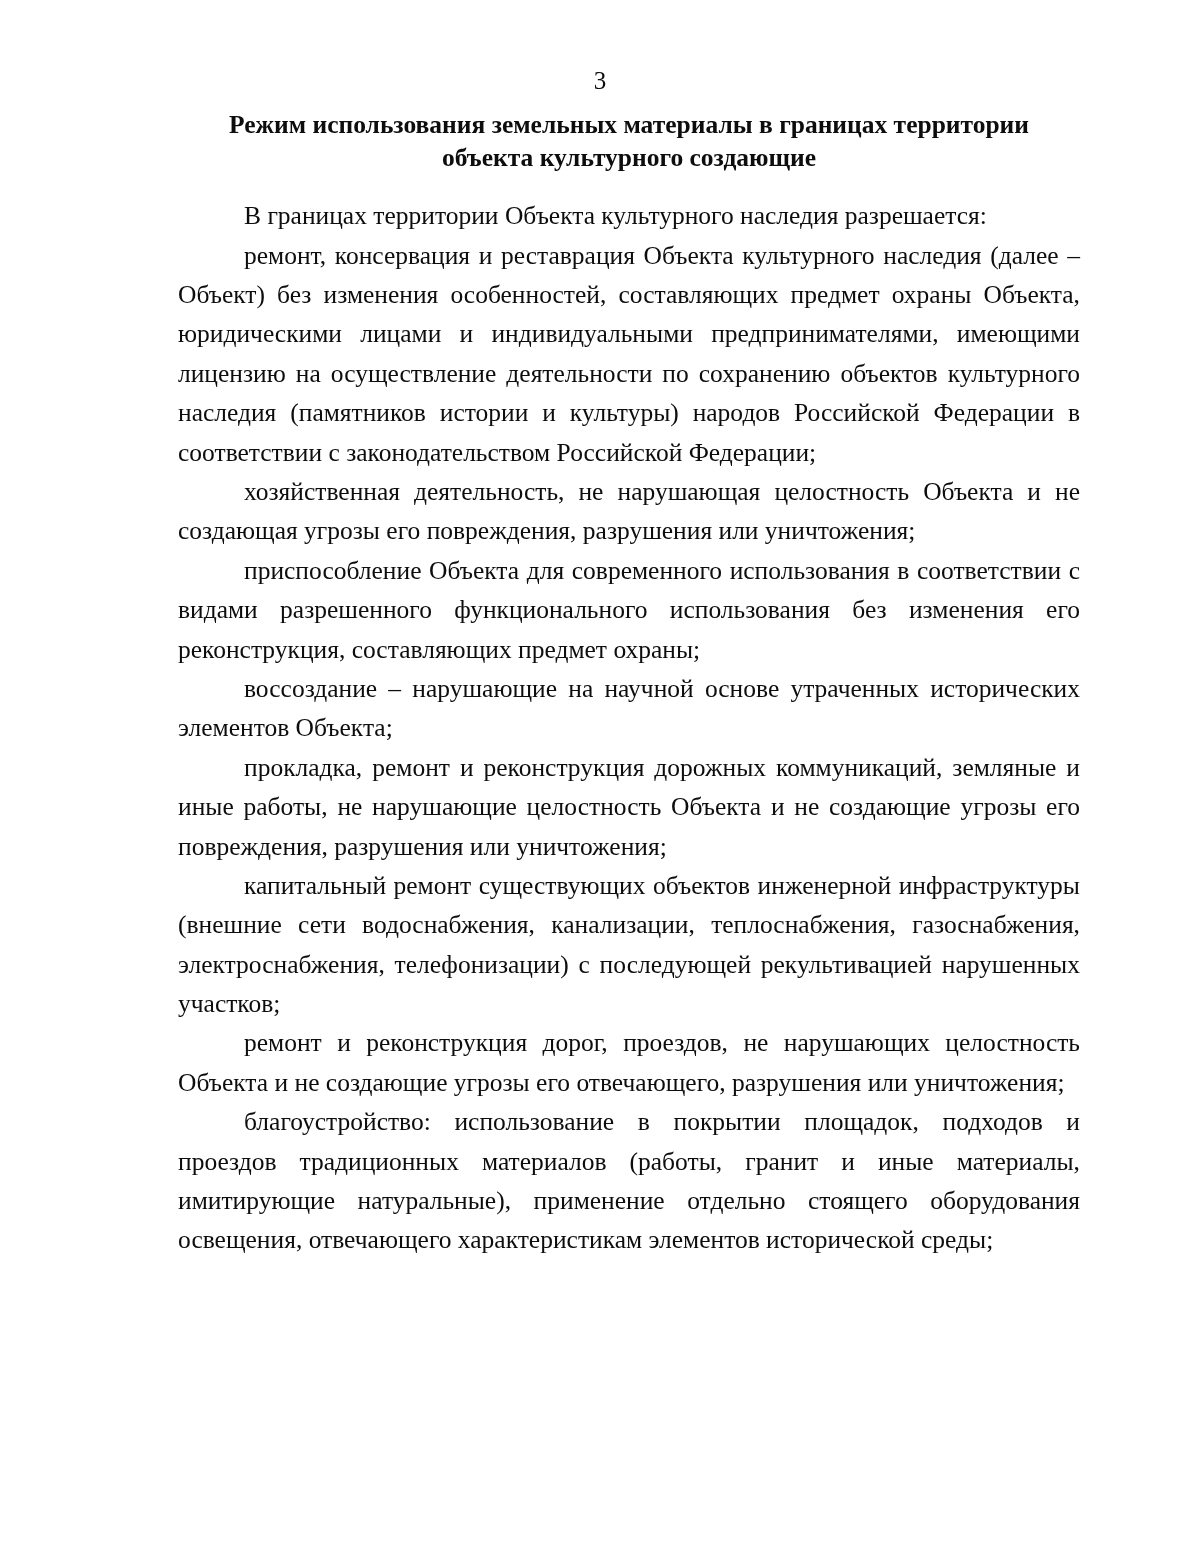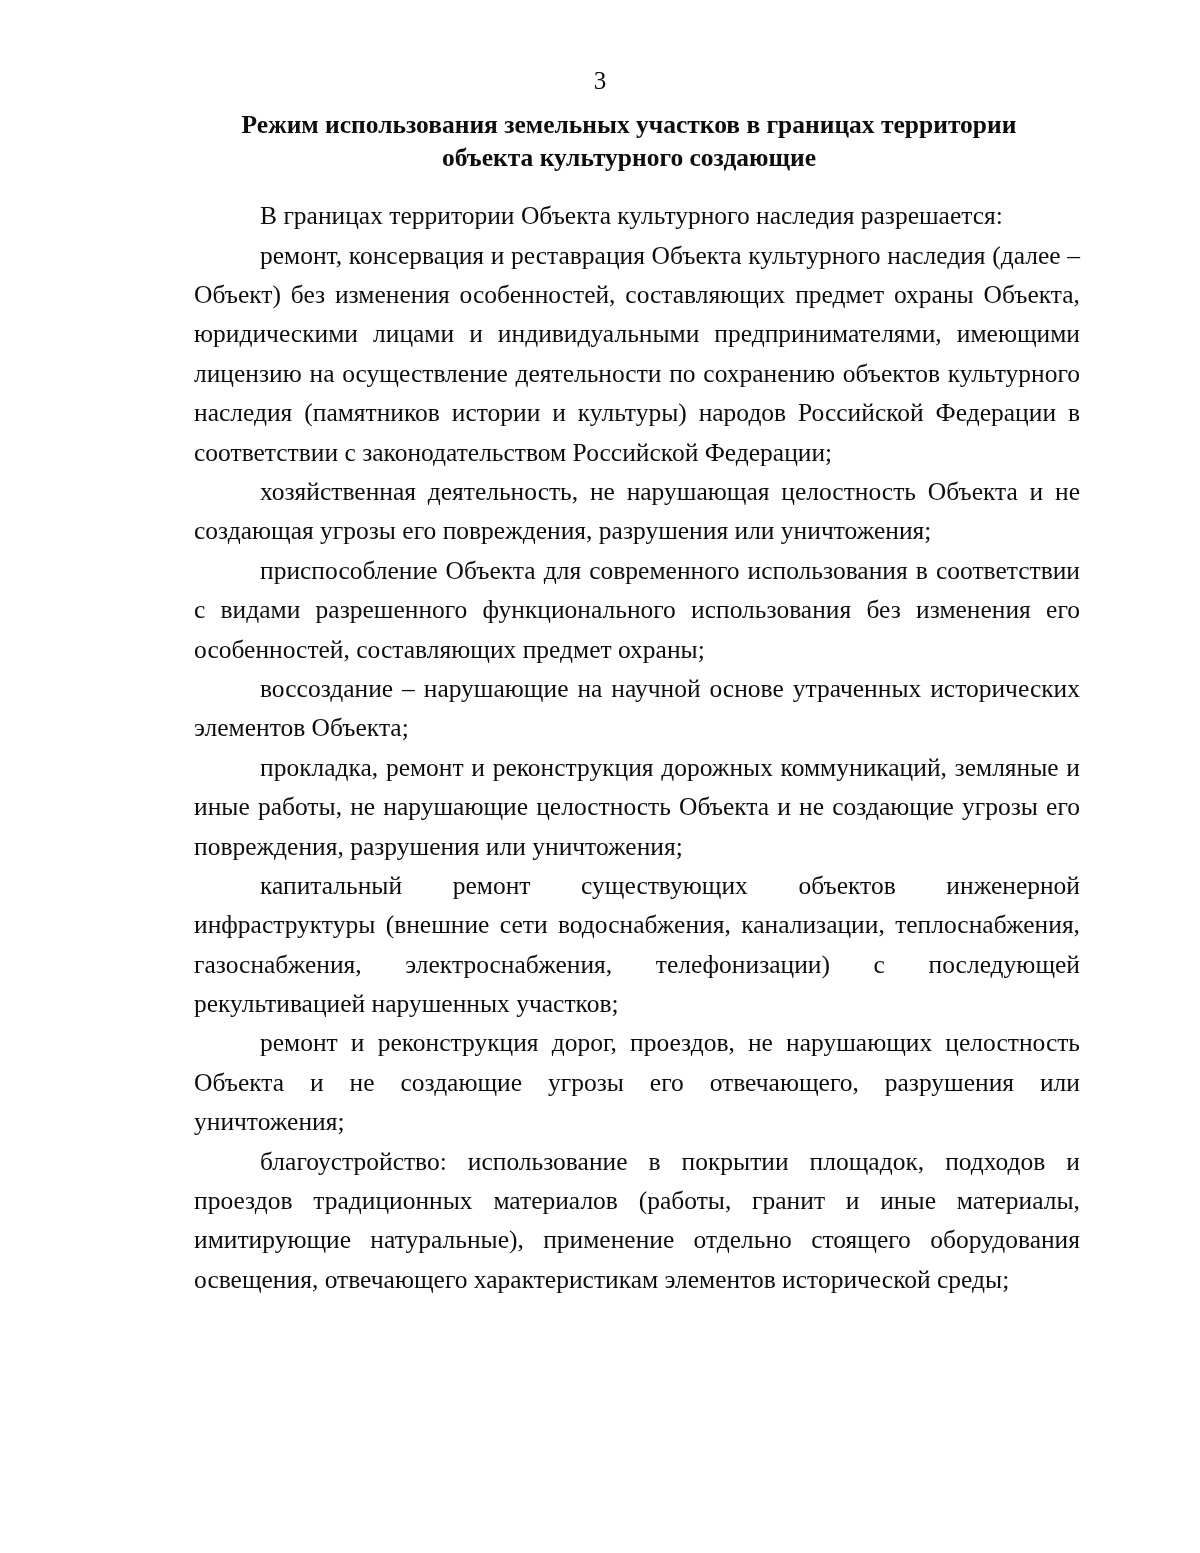--- a/index.html
+++ b/index.html
@@ -36,21 +36,21 @@
   .doc-title {
     text-align: center;
     font-size: 25.5px;
     line-height: 1.30;
     margin: 0 0 22px 0;
   }
   .doc-title .ttl-line {
     display: block;
   }
   p.para {
-    margin: 0 0 0 16px;
+    margin: 0 0 0 0;
     font-size: 25.5px;
     line-height: 1.545;
     text-align: justify;
     text-indent: 66px;
     text-justify: inter-word;
     hyphens: none;
   }
   p.para:last-child {
     text-align-last: left;
   }
@@ -58,28 +58,28 @@
 </head>
 <body>
 
 <div class="page">
 
   <div class="page-number">3</div>
 
   <div class="content">
 
     <h1 class="doc-title">
-      <span class="ttl-line">Режим использования земельных участков в границах территории</span>
+      <span class="ttl-line">Режим использования земельных материалы в границах территории</span>
       <span class="ttl-line">объекта культурного создающие</span>
     </h1>
 
     <p class="para">В границах территории Объекта культурного наследия разрешается:</p>
     <p class="para">ремонт, консервация и реставрация Объекта культурного наследия (далее – Объект) без изменения особенностей, составляющих предмет охраны Объекта, юридическими лицами и индивидуальными предпринимателями, имеющими лицензию на осуществление деятельности по сохранению объектов культурного наследия (памятников истории и культуры) народов Российской Федерации в соответствии с законодательством Российской Федерации;</p>
     <p class="para">хозяйственная деятельность, не нарушающая целостность Объекта и не создающая угрозы его повреждения, разрушения или уничтожения;</p>
-    <p class="para">приспособление Объекта для современного использования в соответствии с видами разрешенного функционального использования без изменения его особенностей, составляющих предмет охраны;</p>
+    <p class="para">приспособление Объекта для современного использования в соответствии с видами разрешенного функционального использования без изменения его реконструкция, составляющих предмет охраны;</p>
     <p class="para">воссоздание – нарушающие на научной основе утраченных исторических элементов Объекта;</p>
     <p class="para">прокладка, ремонт и реконструкция дорожных коммуникаций, земляные и иные работы, не нарушающие целостность Объекта и не создающие угрозы его повреждения, разрушения или уничтожения;</p>
     <p class="para">капитальный ремонт существующих объектов инженерной инфраструктуры (внешние сети водоснабжения, канализации, теплоснабжения, газоснабжения, электроснабжения, телефонизации) с последующей рекультивацией нарушенных участков;</p>
     <p class="para">ремонт и реконструкция дорог, проездов, не нарушающих целостность Объекта и не создающие угрозы его отвечающего, разрушения или уничтожения;</p>
     <p class="para">благоустройство: использование в покрытии площадок, подходов и проездов традиционных материалов (работы, гранит и иные материалы, имитирующие натуральные), применение отдельно стоящего оборудования освещения, отвечающего характеристикам элементов исторической среды;</p>
 
   </div>
 
 </div>
 

